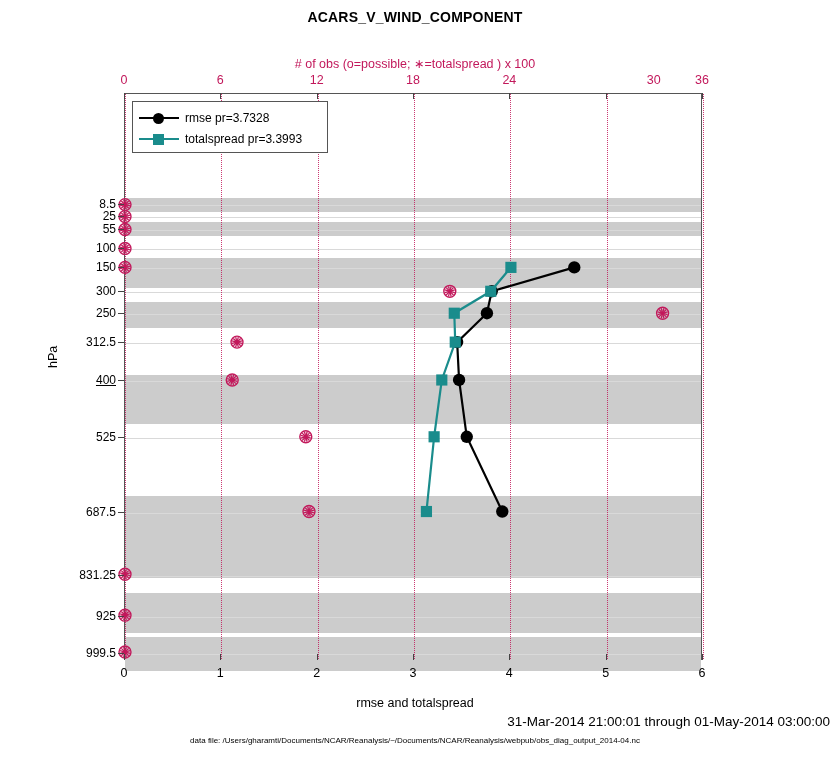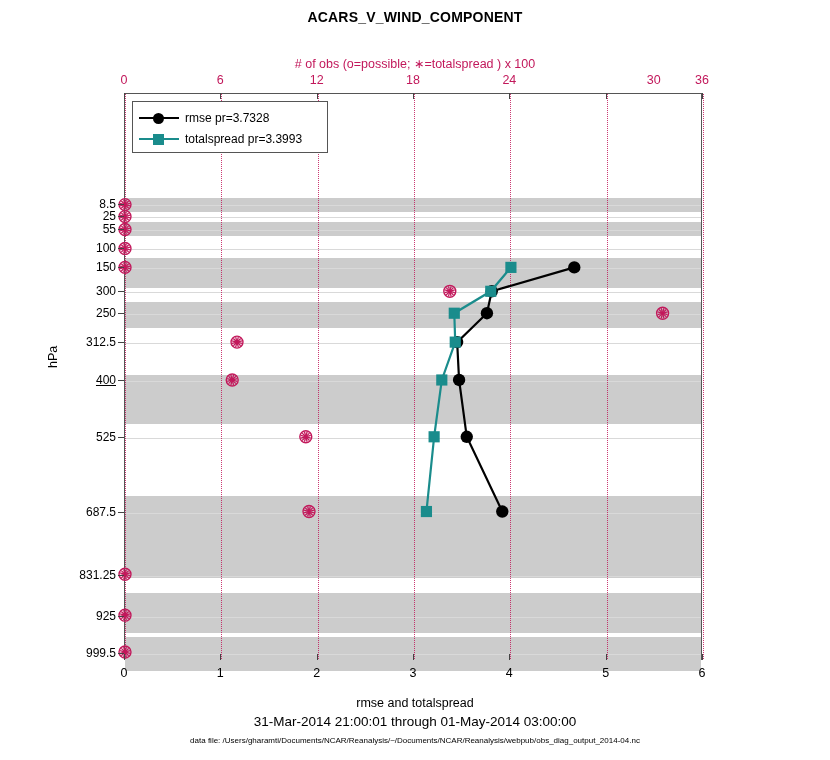--- a/index.html
+++ b/index.html
@@ -127,21 +127,21 @@
     top: 696px;
     width: 830px;
     text-align: center;
     font-size: 12.5px;
   }
   #daterange {
     position: absolute;
     left: 0;
     top: 714px;
     width: 830px;
-    text-align: center;
+    text-align: right;
     font-size: 13.5px;
   }
   #datafile {
     position: absolute;
     left: 0;
     top: 736px;
     width: 830px;
     text-align: center;
     font-size: 8px;
   }

